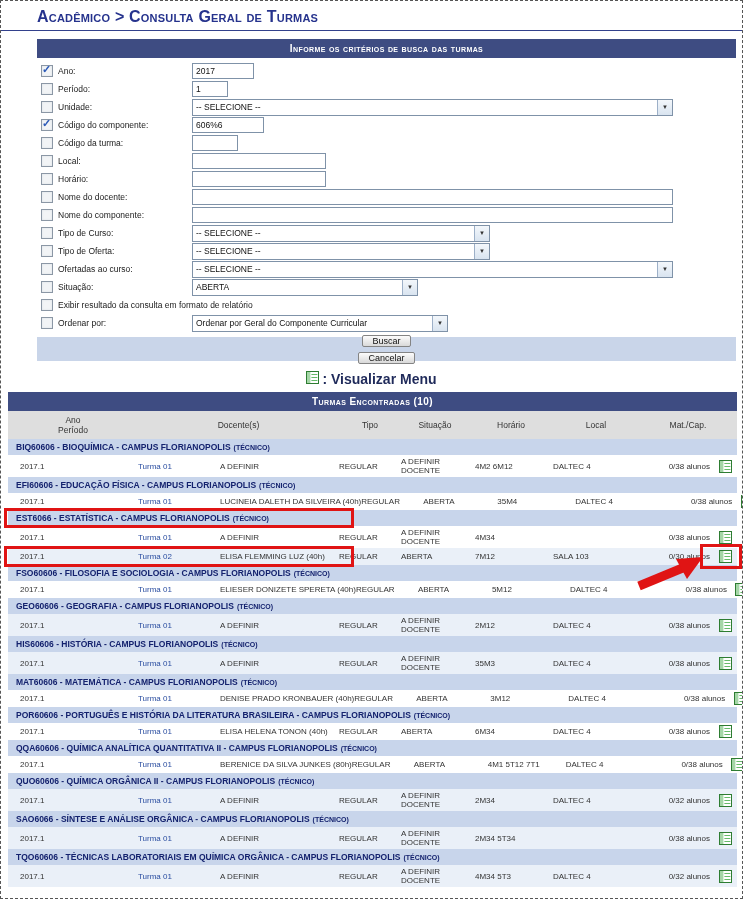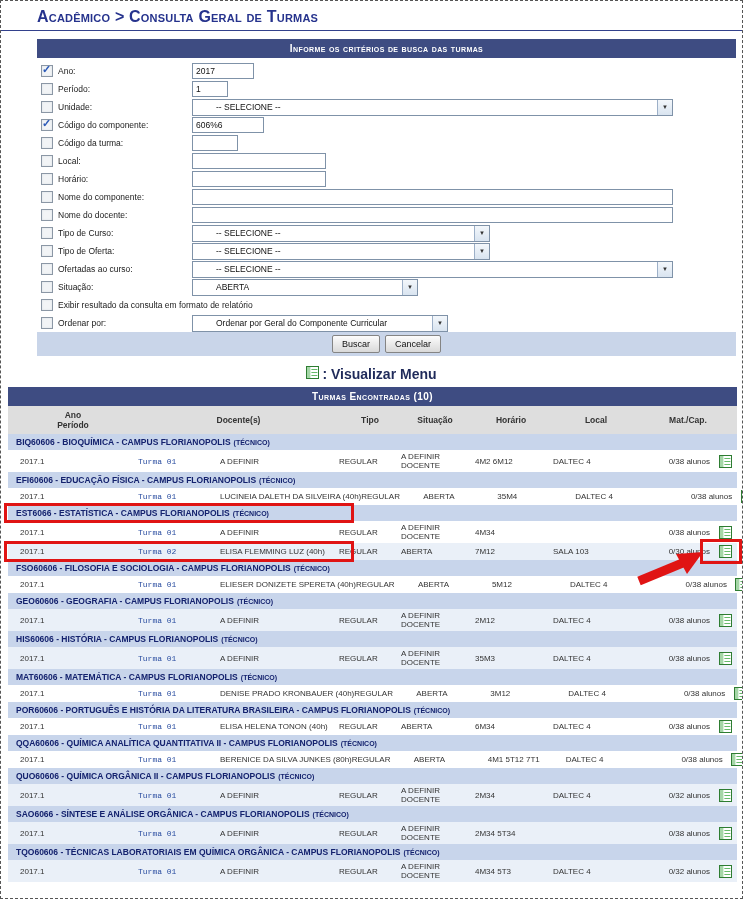--- a/index.html
+++ b/index.html
@@ -14,47 +14,47 @@
   
   .form-box { margin:8px 0 0 36px; width:699px; }
   .bar-title { background:#3e4c82; color:#fff; text-align:center; font-variant:small-caps; font-weight:bold; font-size:10px; height:19px; line-height:19px; letter-spacing:.4px; }
   .form-body { padding-top:4px; }
   .f-row { display:flex; align-items:center; height:18px; padding-left:4px; }
   .cbx { width:12px; height:12px; border:1px solid #8b97a5; background:#f2f4f6; box-shadow:inset 0 0 2px #d7dde3; margin-right:5px; flex:0 0 12px; position:relative; cursor:pointer; }
   .cbx.checked::after { content:"✓"; position:absolute; left:0px; top:-3px; font-size:11px; font-weight:bold; color:#2d5bb8; }
   .f-label { font-size:8.5px; color:#1a1a1a; width:134px; flex:0 0 134px; }
   .f-label.wide { width:auto; flex:0 1 auto; }
   .tx { height:16px; border:1px solid #7f92a8; font-size:8.5px; padding:0 3px; font-family:"Liberation Sans",sans-serif; color:#111; }
-  .sel { height:17px; border:1px solid #7f92a8; background:#fff; display:flex; align-items:center; font-size:8.5px; color:#111; cursor:pointer;padding-left:20px; }
+  .sel { height:17px; border:1px solid #7f92a8; background:#fff; display:flex; align-items:center; font-size:8.5px; color:#111; cursor:pointer; }
   .sel .sel-val { flex:1 1 auto; padding-left:3px; white-space:nowrap; overflow:hidden; }
   .sel .sel-arrow { flex:0 0 15px; height:15px; margin:0; border-left:1px solid #9db0c8; background:linear-gradient(#f3f7fb,#d9e4f0); display:flex; align-items:center; justify-content:center; font-size:6px; color:#333; }
   .w-xxs{width:36px} .w-tiny{width:46px} .w-xs{width:62px} .w-s{width:72px} .w-m{width:134px}
   .w-ml{width:226px} .w-lo{width:256px} .w-l{width:298px} .w-xl{width:481px}
-  .form-footer { height:24px; background:#c9d5e9; display:flex; align-items:center; justify-content:center; gap:5px; }
+  .form-footer { margin-top:5px; height:24px; background:#c9d5e9; display:flex; align-items:center; justify-content:center; gap:5px;flex-direction:column; }
   .btn { height:18px; font-size:9px; padding:0 9px; border:1px solid #848484; border-radius:2px; background:linear-gradient(#fcfcfc,#d9d9d9); cursor:pointer; font-family:"Liberation Sans",sans-serif; color:#111; }
 
   
   .menu-hint { margin:10px auto 6px auto; display:flex; align-items:center; justify-content:center; gap:3px; height:15px; }
   .menu-hint span { font-size:14px; font-weight:bold; color:#1f2a5a; }
 
   
   .results { margin:0 7px; width:729px; }
   .t-grid { display:grid; grid-template-columns:130px 82px 1fr 62px 68px 84px 86px 74px 24px; align-items:center; }
   .col-head { background:#dedede; min-height:28px; padding:3px 0; }
-  .col-head .h { font-size:8.5px; font-weight:bold; color:#333; text-align:center; line-height:10px; }
+  .col-head .h { font-size:8.5px; font-weight:normal; color:#333; text-align:center; line-height:10px; }
   .h-ano { grid-column:1; } .h-doc { grid-column:2/4; } .h-tipo{grid-column:4} .h-sit{grid-column:5}
   .h-hor{grid-column:6} .h-loc{grid-column:7} .h-mat{grid-column:8/10}
   .g-row { position:relative; background:#c8d5eb; height:16px; display:flex; align-items:center; padding-left:8px; }
   .g-row .g-title { font-size:8.5px; font-weight:bold; color:#14226e; white-space:nowrap; }
   .g-row .g-tag { font-size:7px; text-transform:uppercase; font-weight:bold; color:#14226e; }
   .d-row { position:relative; min-height:17px; font-size:8px; color:#333; }
   .d-row.shaded { background:#eaf0f8; }
   .c { padding:2px 0; line-height:9px; }
   .c-ano { padding-left:12px; }
-  .c-turma a { color:#2a4da0; text-decoration:none; font-size:8px; cursor:pointer;font-family:Liberation Mono, monospace; }
+  .c-turma a { color:#2a4da0; text-decoration:none; font-size:8px; cursor:pointer; }
   .c-doc { white-space:nowrap; }
   .c-tipo,.c-sit,.c-loc { text-align:left; }
   .c-hor { padding-left:6px; }
   .c-mat { text-align:right; padding-right:3px; }
   .c-ic { position:relative; display:flex; justify-content:center; align-items:center; cursor:pointer; }
 
   
   .hl-box { position:absolute; left:-4px; top:-2px; width:350px; height:calc(100% + 4px); border:3px solid #e01414; pointer-events:none; z-index:6; }
   .icon-hl { position:absolute; right:-5px; top:-4px; width:42px; height:25px; border:3px solid #e01414; pointer-events:none; z-index:6; }
   .red-arrow { position:absolute; right:30px; top:4px; width:70px; height:38px; overflow:visible; pointer-events:none; z-index:7; }
@@ -103,26 +103,26 @@
           <span class="f-label">Local:</span>
           <input class="tx w-m" type="text" style="">
         </div>
         <div class="f-row">
           <div class="cbx"></div>
           <span class="f-label">Horário:</span>
           <input class="tx w-m" type="text" style="">
         </div>
         <div class="f-row">
           <div class="cbx"></div>
+          <span class="f-label">Nome do docente:</span>
+          <input class="tx w-xl" type="text" style="">
+        </div>
+        <div class="f-row">
+          <div class="cbx"></div>
           <span class="f-label">Nome do componente:</span>
-          <input class="tx w-xl" type="text" style="">
-        </div>
-        <div class="f-row">
-          <div class="cbx"></div>
-          <span class="f-label">Nome do docente:</span>
           <input class="tx w-xl" type="text" style="">
         </div>
         <div class="f-row">
           <div class="cbx"></div>
           <span class="f-label">Tipo de Curso:</span>
           <div class="sel w-l">
             <span class="sel-val">-- SELECIONE --</span>
             <span class="sel-arrow">▼</span>
           </div>
         </div>

